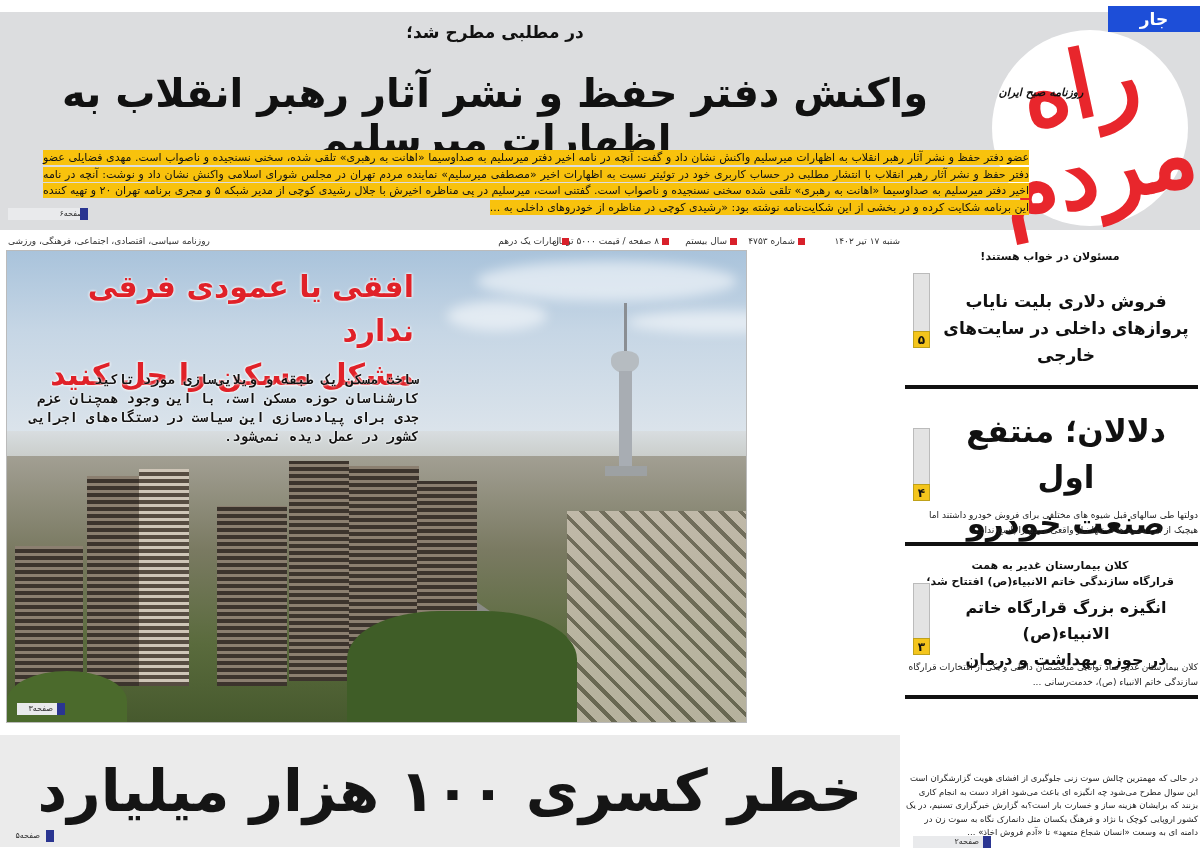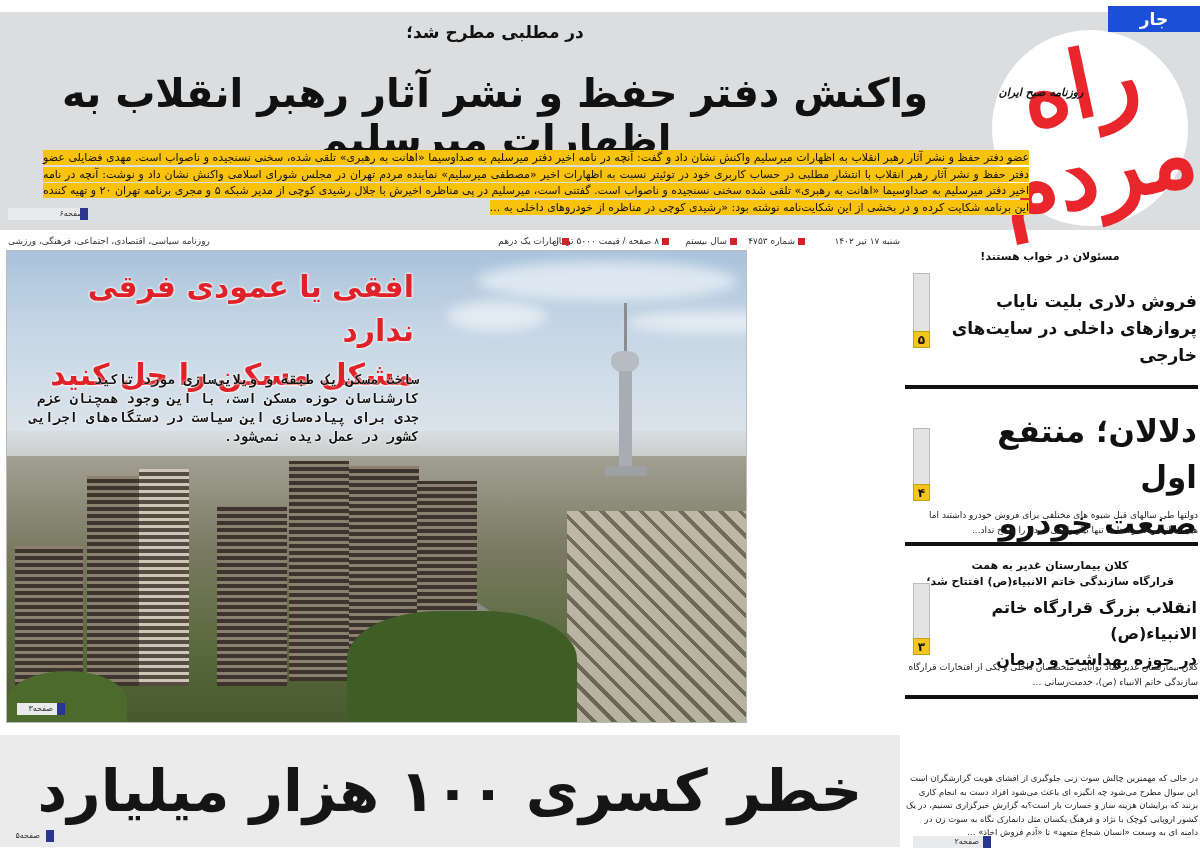--- a/index.html
+++ b/index.html
@@ -116,21 +116,21 @@
     position: absolute; left: 0; top: 735px; width: 900px; height: 112px; background: #ebebeb;
   }
   .bottom-headline {
     position: absolute; left: 0; top: 746px; width: 900px; text-align: center;
     font-size: 58px; line-height: 90px; font-weight: bold; color: #151515; letter-spacing: -2px;
   }
 
   
   .rcol { position: absolute; left: 905px; top: 240px; width: 295px; height: 609px; }
   .rcol .kicker { position: absolute; left: 0; width: 290px; text-align: center; font-size: 11px; font-weight: bold; color: #111; }
-  .rcol .title { position: absolute; left: 30px; width: 262px; font-weight: bold; color: #111; }
+  .rcol .title { position: absolute; left: 30px; width: 262px; text-align: center; font-weight: bold; color: #111; }
   .rcol .body { position: absolute; left: 0; width: 293px; text-align: right; font-size: 9px; line-height: 15px; color: #222; }
   .rcol .rule { position: absolute; left: 0; width: 293px; height: 4px; background: #111; }
   .numbar { position: absolute; left: 8px; width: 17px; background: #e3e3e3; border: 1px solid #bbb; }
   .numbar .num { position: absolute; left: -1px; bottom: -1px; width: 17px; height: 17px; background: #f4c51c; border: 1px solid #bfa11a;
     font-size: 12px; font-weight: bold; color: #111; text-align: center; line-height: 16px; }
 </style>
 </head>
 <body>
 
 <div class="top-band"></div>
@@ -226,21 +226,21 @@
   <div class="rule" style="top:302px;"></div>
 
   <div class="kicker" style="top:318px; line-height:16px;">
     <div>کلان بیمارستان غدیر به همت</div>
     <div>قرارگاه سازندگی خاتم الانبیاء(ص) افتتاح شد؛</div>
   </div>
   <div class="numbar" style="top:343px; height:72px;">
     <div class="num">۳</div>
   </div>
   <div class="title" style="top:355px; font-size:16px; line-height:26px;">
-    <div>انقلاب بزرگ قرارگاه خاتم الانبیاء(ص)</div>
+    <div>انگیزه بزرگ قرارگاه خاتم الانبیاء(ص)</div>
     <div>در حوزه بهداشت و درمان</div>
   </div>
   <div class="body" style="top:420px;">کلان بیمارستان غدیر نماد توانایی متخصصان داخلی و یکی از افتخارات قرارگاه سازندگی خاتم الانبیاء (ص)، خدمت‌رسانی ...</div>
   <div class="rule" style="top:455px;"></div>
 
   <div class="body" style="top:532px; font-size:8.5px; line-height:13.5px;">در حالی که مهمترین چالش سوت زنی جلوگیری از افشای هویت گزارشگران است این سوال مطرح می‌شود چه انگیزه ای باعث می‌شود افراد دست به انجام کاری بزنند که برایشان هزینه ساز و خسارت بار است؟به گزارش خبرگزاری تسنیم، در یک کشور اروپایی کوچک با نژاد و فرهنگ یکسان مثل دانمارک نگاه به سوت زن در دامنه ای به وسعت «انسان شجاع متعهد» تا «آدم فروش اخاذ» ...</div>
   <div class="page-ref" style="left:8px; top:596px; width:70px;">
     <span>صفحه۲</span>
     <span class="sq" style="left:70px;"></span>
   </div>

